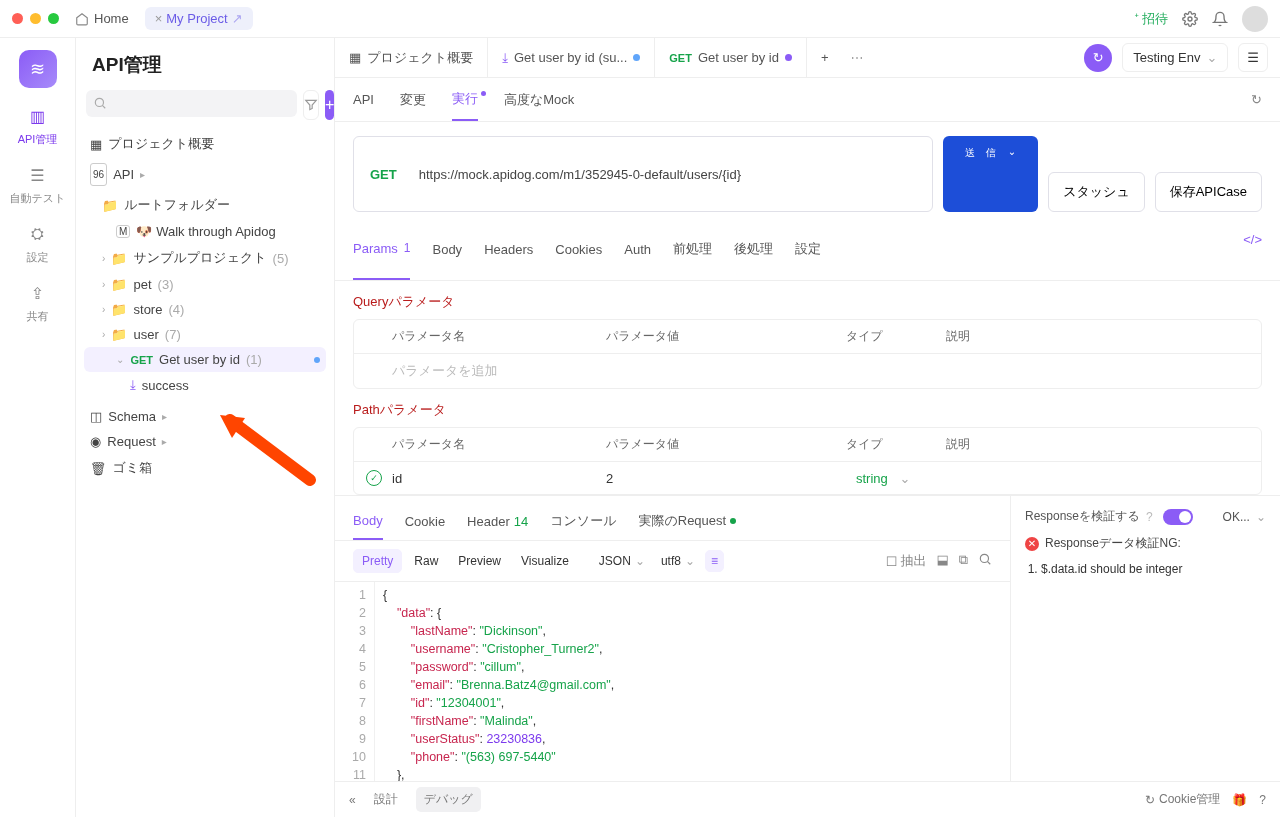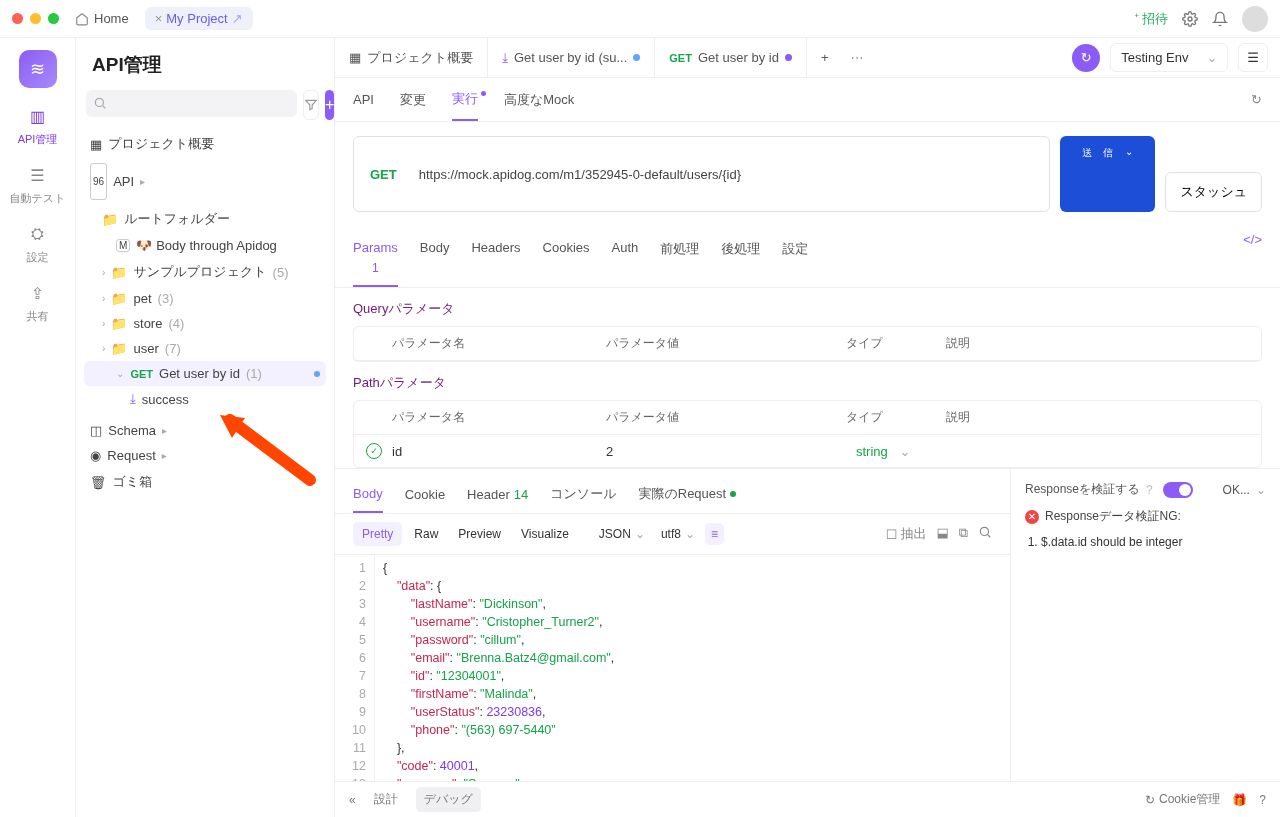--- a/index.html
+++ b/index.html
@@ -36,37 +36,37 @@
 .status-dot { width: 6px; height: 6px; border-radius: 50%; background: #60a5fa; margin-left: auto; }
 .brand-footer { padding: 14px; text-align: center; color: #c9c9cf; font-size: 12px; font-weight: 600; }
 .main { flex: 1; display: flex; flex-direction: column; }
 .tab-bar { height: 40px; display: flex; align-items: center; border-bottom: 1px solid #eee; padding-right: 12px; }
 .tab { height: 100%; padding: 0 14px; display: flex; align-items: center; gap: 6px; border-right: 1px solid #eee; font-size: 13px; color: #555; cursor: pointer; position: relative; }
 .tab.active { background: #fff; }
 .tab-get { color: #16a34a; font-weight: 600; font-size: 11px; }
 .tab-dot { width: 7px; height: 7px; border-radius: 50%; }
 .env-row { margin-left: auto; display: flex; align-items: center; gap: 10px; }
 .sync-icon { width: 28px; height: 28px; border-radius: 50%; background: #8b5cf6; color: #fff; display: flex; align-items: center; justify-content: center; }
-.env-select { border: 1px solid #eee; border-radius: 6px; padding: 6px 10px; display: flex; align-items: center; gap: 18px; }
+.env-select { border: 1px solid #eee; border-radius: 6px; padding: 6px 10px; display: flex; align-items: center; gap: 6px; }
 .sub-tabs { height: 44px; display: flex; align-items: center; gap: 26px; padding: 0 18px; border-bottom: 1px solid #eee; }
 .sub-tab { color: #555; padding: 11px 0; cursor: pointer; }
 .sub-tab.active { color: #8b5cf6; border-bottom: 2px solid #8b5cf6; }
 .sub-tab-badge { position: relative; }
 .sub-tab-badge::after { content: ''; width: 5px; height: 5px; background: #8b5cf6; border-radius: 50%; position: absolute; top: 12px; right: -8px; }
 .url-row { display: flex; gap: 10px; padding: 14px 18px; }
 .url-box { flex: 1; border: 1px solid #e0e0e8; border-radius: 6px; display: flex; align-items: center; overflow: hidden; }
 .method { color: #16a34a; font-weight: 600; padding: 0 16px; }
 .url-text { flex: 1; padding: 10px 6px; color: #444; }
 .send-btn { background: #1d4ed8; color: #fff; border: none; border-radius: 6px; padding: 10px 22px; font-size: 10px; display: flex; gap: 8px; cursor: pointer; letter-spacing: 4px; }
 .outline-btn { border: 1px solid #e0e0e8; background: #fff; border-radius: 6px; padding: 10px 14px; cursor: pointer; font-size: 13px; margin-top: 36px; }
 .param-tabs { display: flex; gap: 22px; padding: 6px 18px 0; border-bottom: 1px solid #eee; }
-.param-tab { padding: 8px 0 10px; color: #555; cursor: pointer; display: flex; align-items: center; gap: 6px; flex-direction: column; }
+.param-tab { padding: 8px 0 22px; color: #555; cursor: pointer; display: flex; align-items: center; gap: 6px; }
 .param-tab.active { color: #8b5cf6; border-bottom: 2px solid #8b5cf6; }
 .badge-num { background: none; color: #8b5cf6; font-size: 12px; }
-.section-title { padding: 12px 18px 8px; color: #701a75; font-size: 13px; }
+.section-title { padding: 12px 18px 8px; color: #b91c1c; font-size: 13px; }
 .param-table { margin: 0 18px; border: 1px solid #eee; border-radius: 6px; }
 .param-head { display: flex; padding: 8px 12px; color: #666; font-size: 12px; border-bottom: 1px solid #eee; }
 .col-name { flex: 0 0 240px; }
 .col-val { flex: 0 0 240px; }
 .col-type { flex: 0 0 100px; }
 .col-desc { flex: 1; }
 .param-row { display: flex; padding: 8px 12px; align-items: center; }
 .placeholder-txt { color: #bbb; }
 .string-type { color: #16a34a; }
 .check-icon { width: 16px; height: 16px; border: 1px solid #16a34a; border-radius: 50%; margin-right: 10px; display: flex; align-items: center; justify-content: center; color: #16a34a; font-size: 9px; }
@@ -180,31 +180,31 @@
           </svg>
       </button>
       <button class="add-btn">+</button>
     </div>
     <div class="tree">
       <div class="tree-item">
         <span>▦</span>
         <span>プロジェクト概要</span>
       </div>
       <div class="tree-item">
-        <span style="font-size:10px;border:1px solid #ccc;padding:12px 2px;border-radius:3px;">96</span>
+        <span style="font-size:10px;border:1px solid #ccc;padding:5px 2px;border-radius:3px;">96</span>
         <span>API</span>
         <span style="color:#aaa;font-size:10px;">▸</span>
       </div>
       <div class="tree-item tree-indent-1">
         <span>📁</span>
         <span>ルートフォルダー</span>
       </div>
       <div class="tree-item tree-indent-2">
         <span style="font-size:10px;border:1px solid #ccc;padding:0 2px;border-radius:3px;">M</span>
-        <span>🐶 Body through Apidog</span>
+        <span>🐶 Walk through Apidog</span>
       </div>
       <div class="tree-item tree-indent-1">
         <span style="color:#aaa;font-size:10px;">›</span>
         <span>📁</span>
         <span>サンプルプロジェクト</span>
         <span class="count">(5)</span>
       </div>
       <div class="tree-item tree-indent-1">
         <span style="color:#aaa;font-size:10px;">›</span>
         <span>📁</span>
@@ -290,20 +290,21 @@
     <div class="url-row">
       <div class="url-box">
         <div class="method">GET</div>
         <div class="url-text">https://mock.apidog.com/m1/352945-0-default/users/{id}</div>
       </div>
       <button class="send-btn">
         <span>送 信</span>
         <span style="letter-spacing:0;">⌄</span>
       </button>
       <button class="outline-btn">スタッシュ</button>
+      <button class="outline-btn">保存APICase</button>
     </div>
 
     <div class="param-tabs">
       <div class="param-tab active">
         <span>Params</span>
         <span class="badge-num">1</span>
       </div>
       <div class="param-tab">Body</div>
       <div class="param-tab">Headers</div>
       <div class="param-tab">Cookies</div>
@@ -314,20 +315,23 @@
       <div style="margin-left:auto;color:#8b5cf6;cursor:pointer;">&lt;/&gt;</div>
     </div>
 
     <div class="section-title">Queryパラメータ</div>
     <div class="param-table">
       <div class="param-head">
         <div class="col-name" style="padding-left:26px;">パラメータ名</div>
         <div class="col-val">パラメータ値</div>
         <div class="col-type">タイプ</div>
         <div class="col-desc">説明</div>
+      </div>
+      <div class="param-row">
+        <div class="col-name placeholder-txt" style="padding-left:26px;">パラメータを追加</div>
       </div>
     </div>
 
     <div class="section-title">Pathパラメータ</div>
     <div class="param-table">
       <div class="param-head">
         <div class="col-name" style="padding-left:26px;">パラメータ名</div>
         <div class="col-val">パラメータ値</div>
         <div class="col-type">タイプ</div>
         <div class="col-desc">説明</div>

